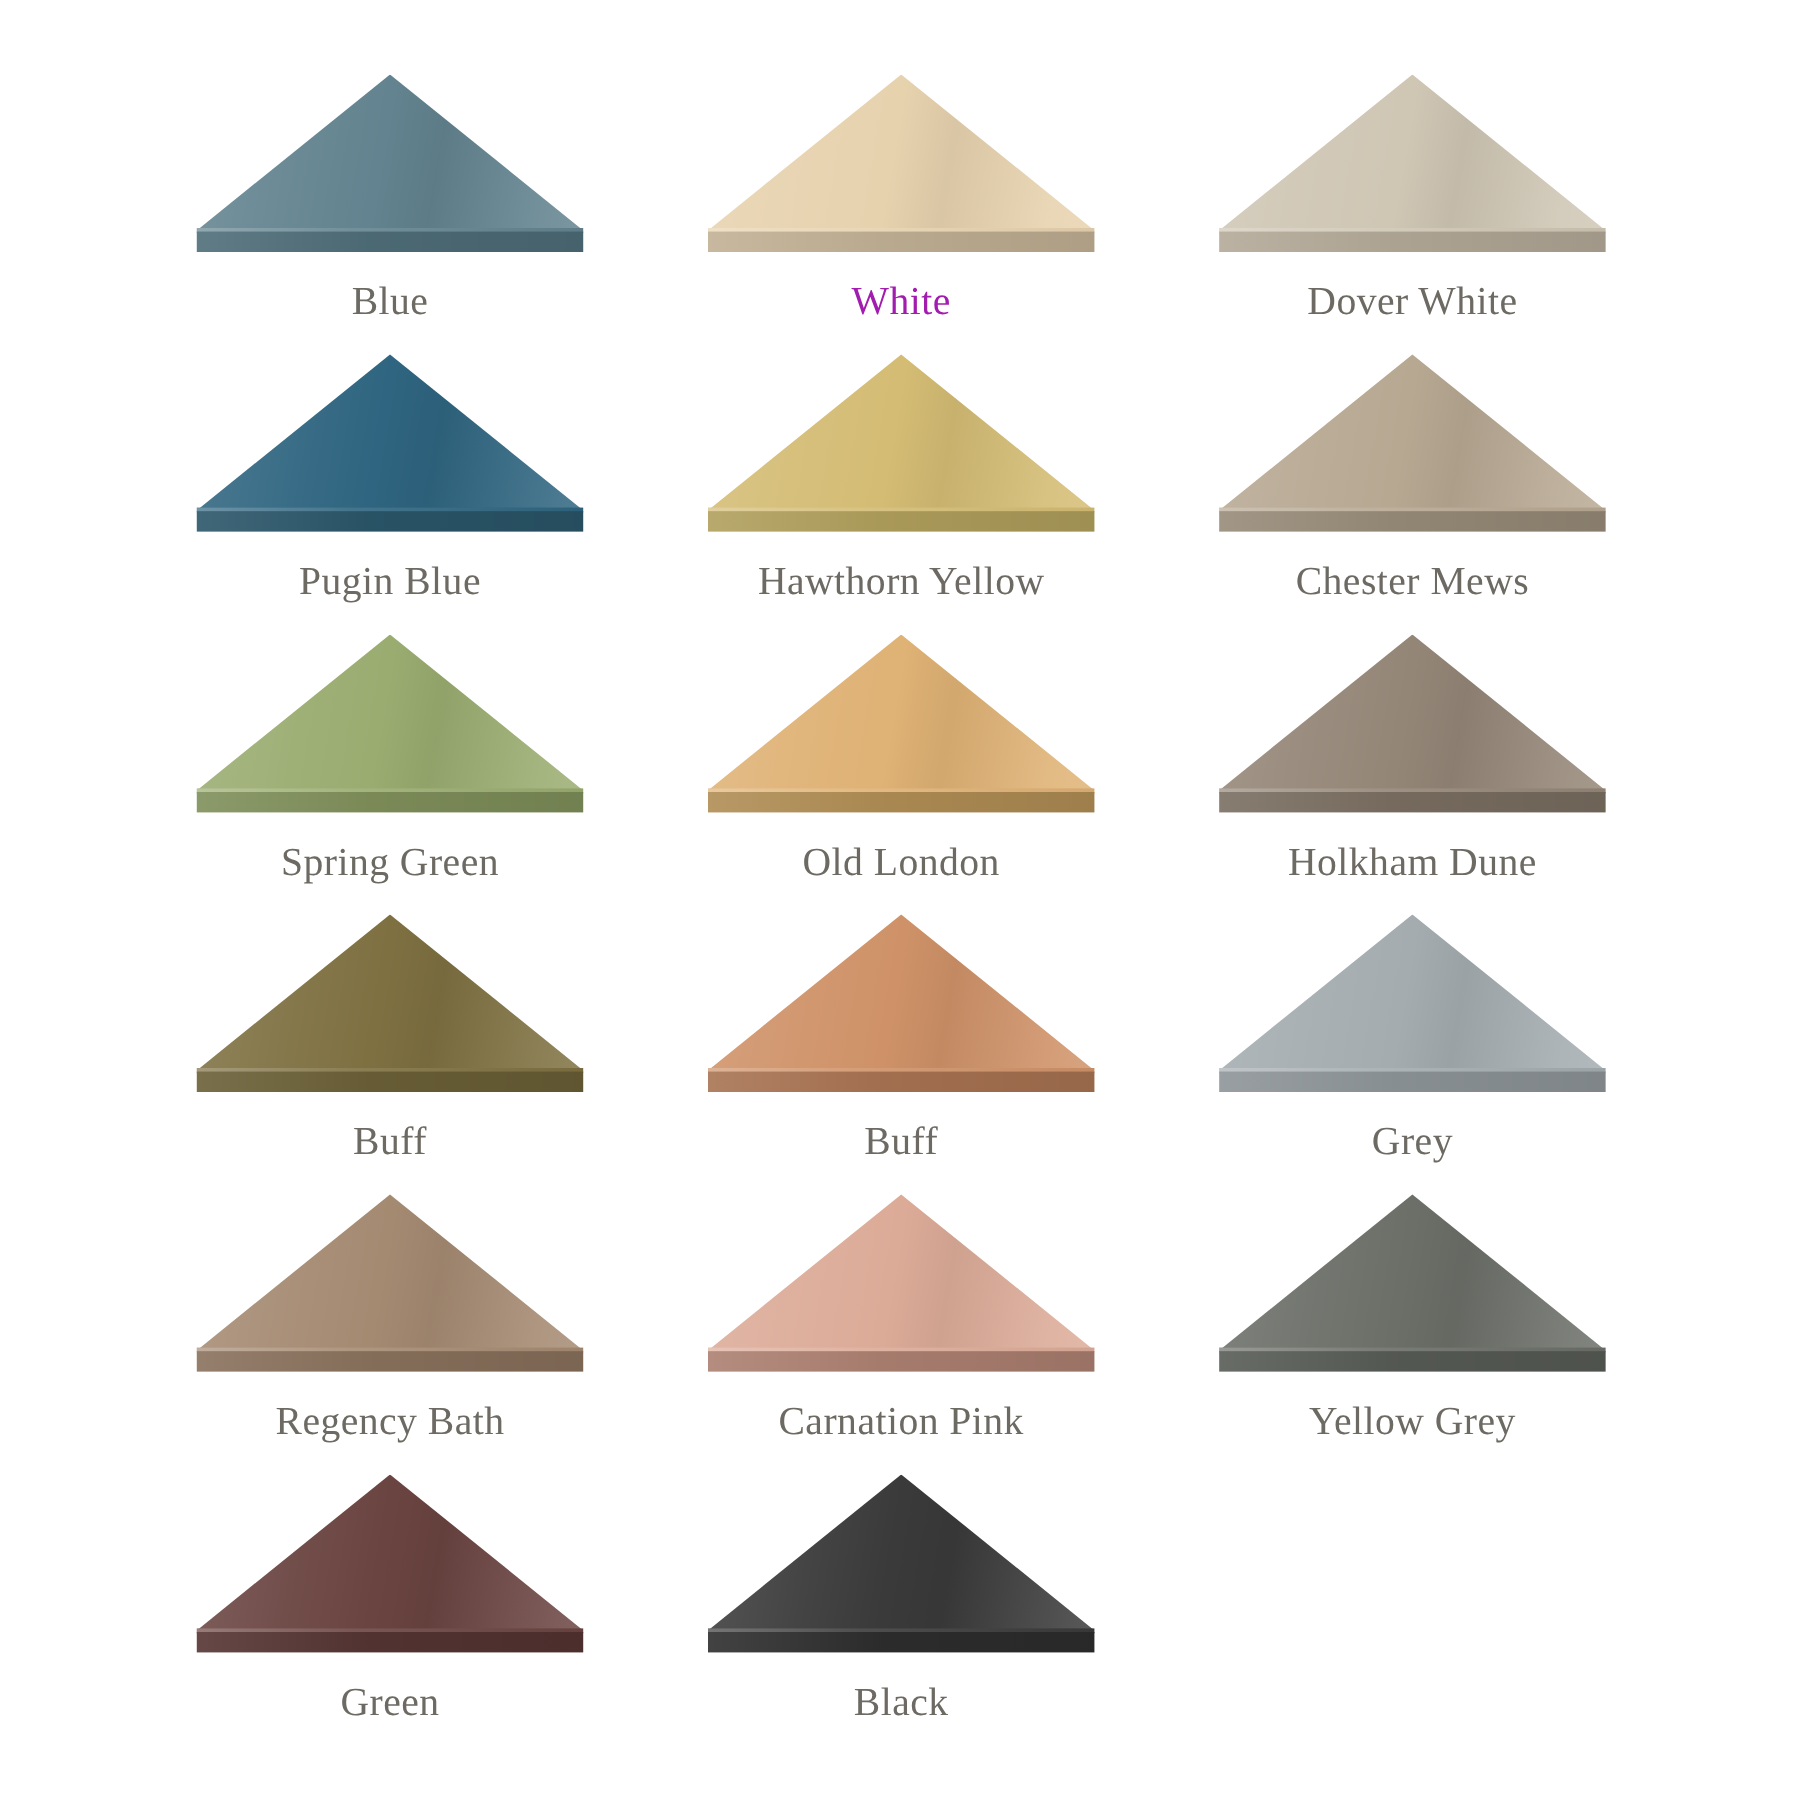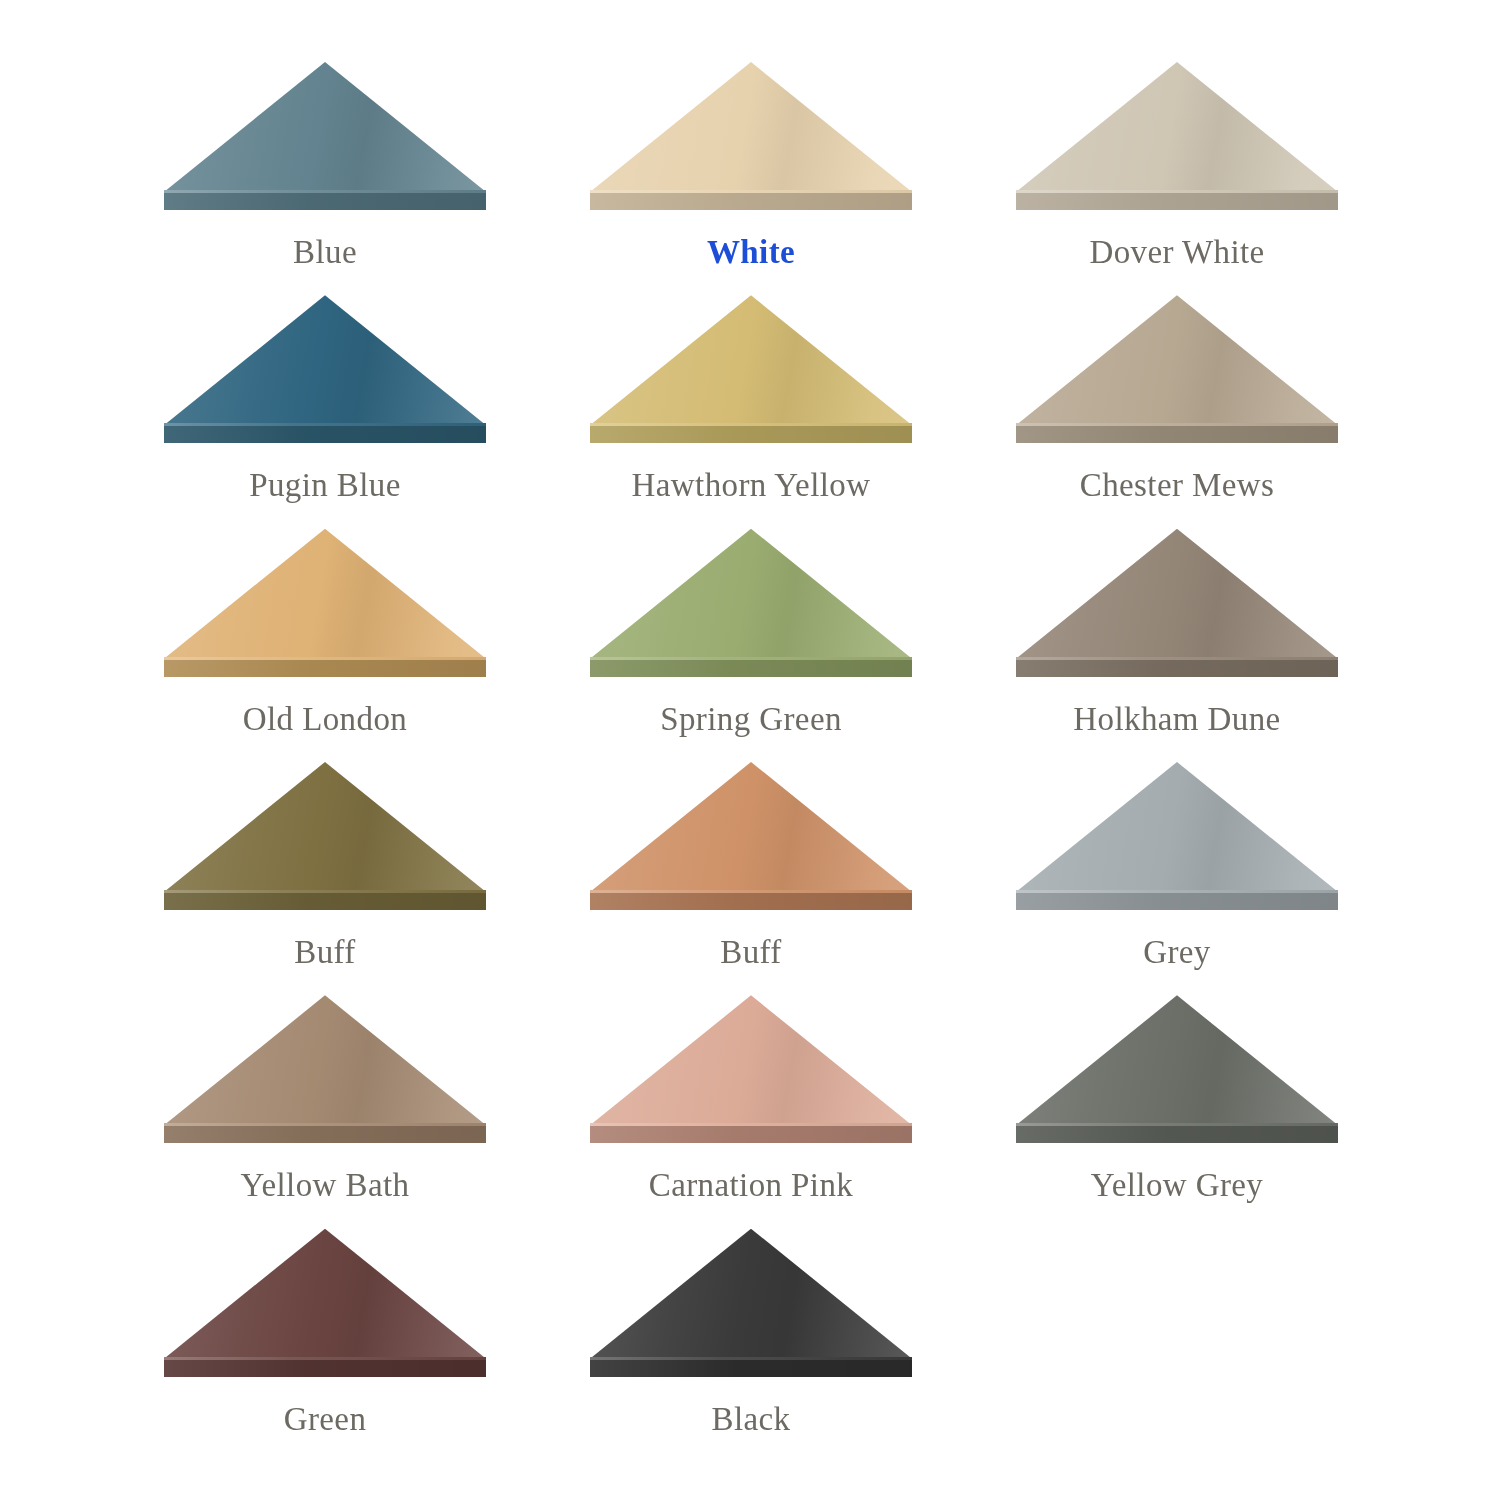--- a/index.html
+++ b/index.html
@@ -112,21 +112,21 @@
         <div class="chip-base"></div>
       </div>
       <div class="swatch-label" style="color: rgb(109, 106, 99);">Blue</div>
     </div>
     <div class="swatch-cell">
       <div class="chip" style="--c: #e7d2ae; --cb: #c1b094;">
         <div class="chip-face"></div>
         <div class="chip-lip"></div>
         <div class="chip-base"></div>
       </div>
-      <div class="swatch-label" style="color: #1d4ed8; font-weight: bold;">White</div>
+      <div class="swatch-label" style="color: #a21caf;">White</div>
     </div>
     <div class="swatch-cell">
       <div class="chip" style="--c: #cfc6b4; --cb: #b3a998;">
         <div class="chip-face"></div>
         <div class="chip-lip"></div>
         <div class="chip-base"></div>
       </div>
       <div class="swatch-label" style="color: rgb(109, 106, 99);">Dover White</div>
     </div>
     <div class="swatch-cell">
@@ -147,36 +147,36 @@
     </div>
     <div class="swatch-cell">
       <div class="chip" style="--c: #b7a892; --cb: #978b78;">
         <div class="chip-face"></div>
         <div class="chip-lip"></div>
         <div class="chip-base"></div>
       </div>
       <div class="swatch-label" style="color: rgb(109, 106, 99);">Chester Mews</div>
     </div>
     <div class="swatch-cell">
+      <div class="chip" style="--c: #9aac70; --cb: #7f8f5a;">
+        <div class="chip-face"></div>
+        <div class="chip-lip"></div>
+        <div class="chip-base"></div>
+      </div>
+      <div class="swatch-label" style="color: rgb(109, 106, 99);">Spring Green</div>
+    </div>
+    <div class="swatch-cell">
       <div class="chip" style="--c: #dfb275; --cb: #b08d54;">
         <div class="chip-face"></div>
         <div class="chip-lip"></div>
         <div class="chip-base"></div>
       </div>
       <div class="swatch-label" style="color: rgb(109, 106, 99);">Old London</div>
     </div>
     <div class="swatch-cell">
-      <div class="chip" style="--c: #9aac70; --cb: #7f8f5a;">
-        <div class="chip-face"></div>
-        <div class="chip-lip"></div>
-        <div class="chip-base"></div>
-      </div>
-      <div class="swatch-label" style="color: rgb(109, 106, 99);">Spring Green</div>
-    </div>
-    <div class="swatch-cell">
       <div class="chip" style="--c: #948677; --cb: #7a6e61;">
         <div class="chip-face"></div>
         <div class="chip-lip"></div>
         <div class="chip-base"></div>
       </div>
       <div class="swatch-label" style="color: rgb(109, 106, 99);">Holkham Dune</div>
     </div>
     <div class="swatch-cell">
       <div class="chip" style="--c: #7e7041; --cb: #6a5f36;">
         <div class="chip-face"></div>
@@ -200,21 +200,21 @@
         <div class="chip-base"></div>
       </div>
       <div class="swatch-label" style="color: rgb(109, 106, 99);">Grey</div>
     </div>
     <div class="swatch-cell">
       <div class="chip" style="--c: #a58a72; --cb: #89715c;">
         <div class="chip-face"></div>
         <div class="chip-lip"></div>
         <div class="chip-base"></div>
       </div>
-      <div class="swatch-label" style="color: rgb(109, 106, 99);">Yellow Bath</div>
+      <div class="swatch-label" style="color: rgb(109, 106, 99);">Regency Bath</div>
     </div>
     <div class="swatch-cell">
       <div class="chip" style="--c: #dcab98; --cb: #ac8071;">
         <div class="chip-face"></div>
         <div class="chip-lip"></div>
         <div class="chip-base"></div>
       </div>
       <div class="swatch-label" style="color: rgb(109, 106, 99);">Carnation Pink</div>
     </div>
     <div class="swatch-cell">

